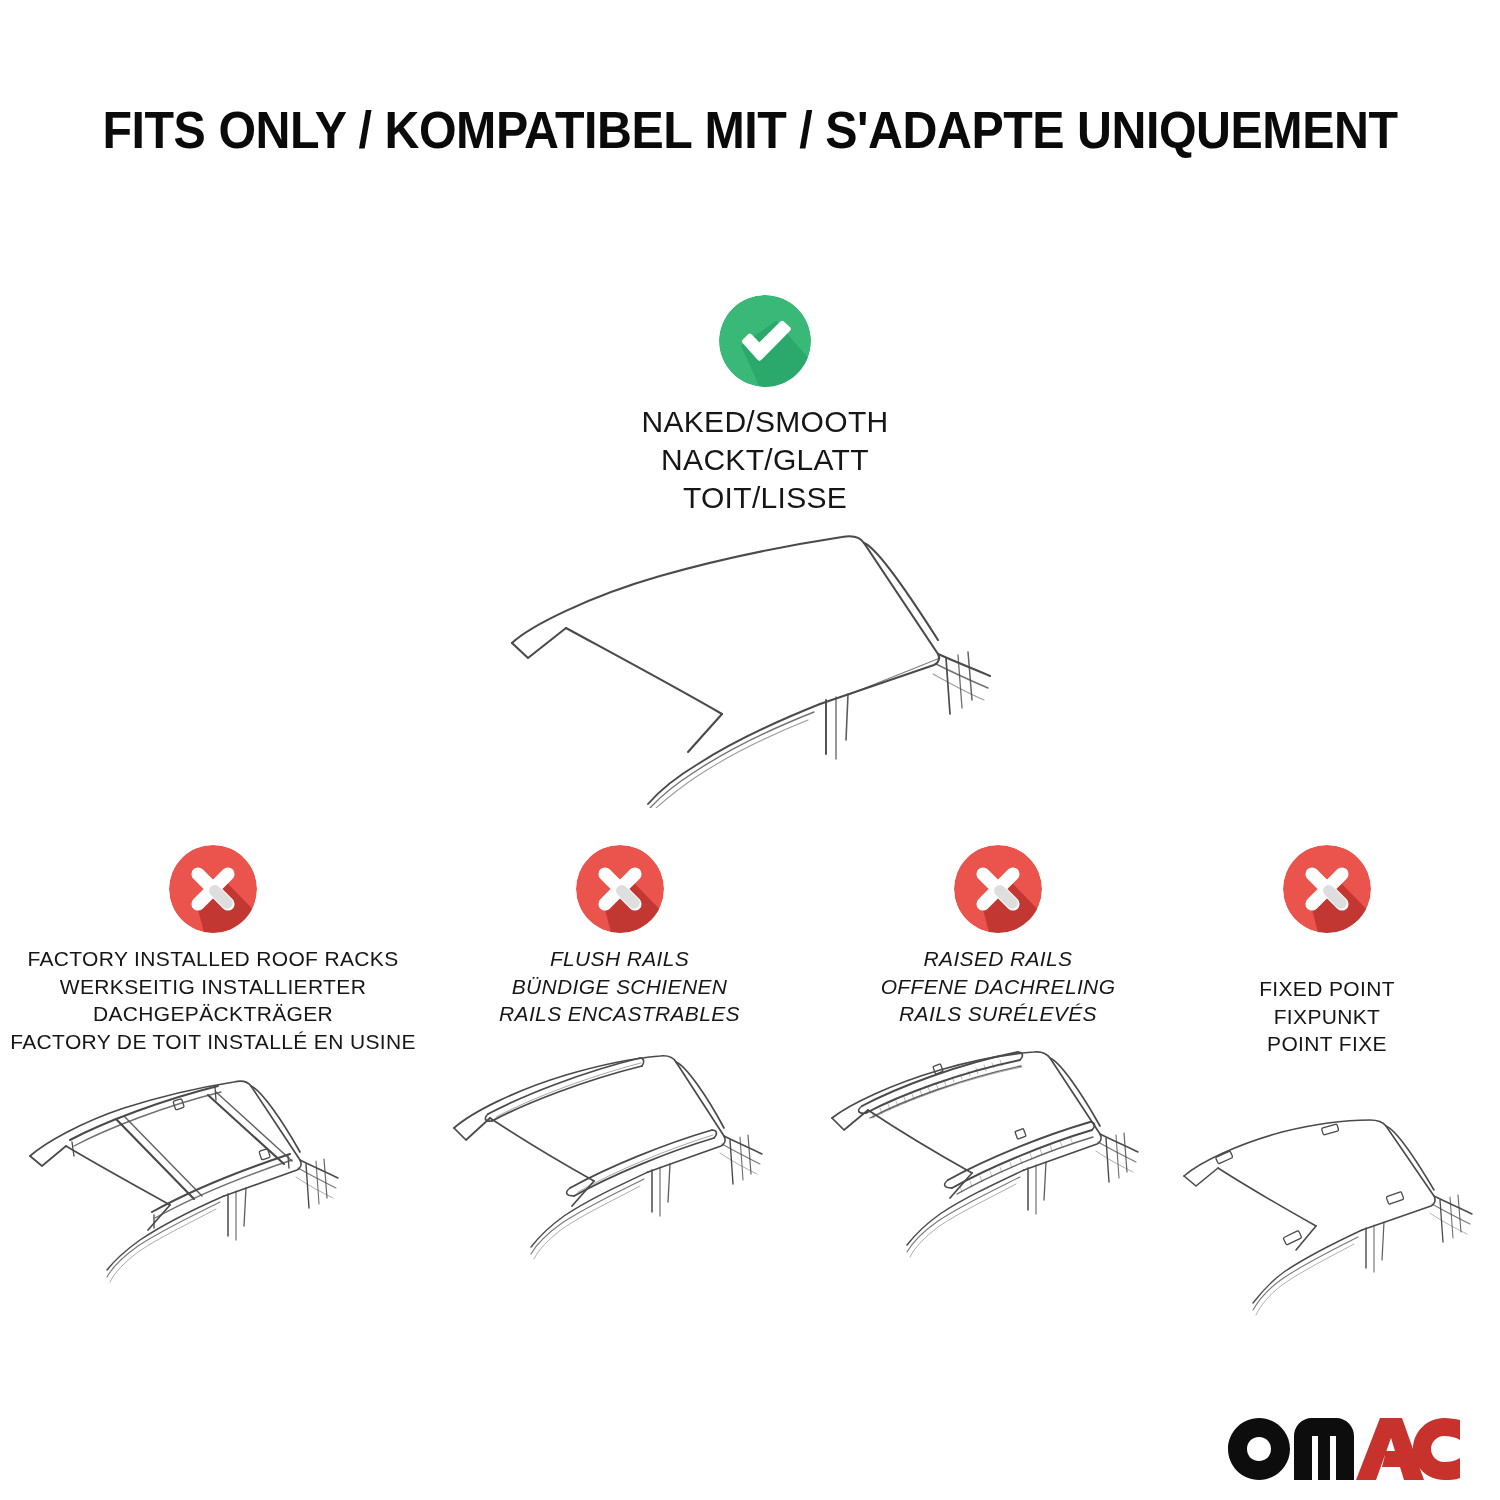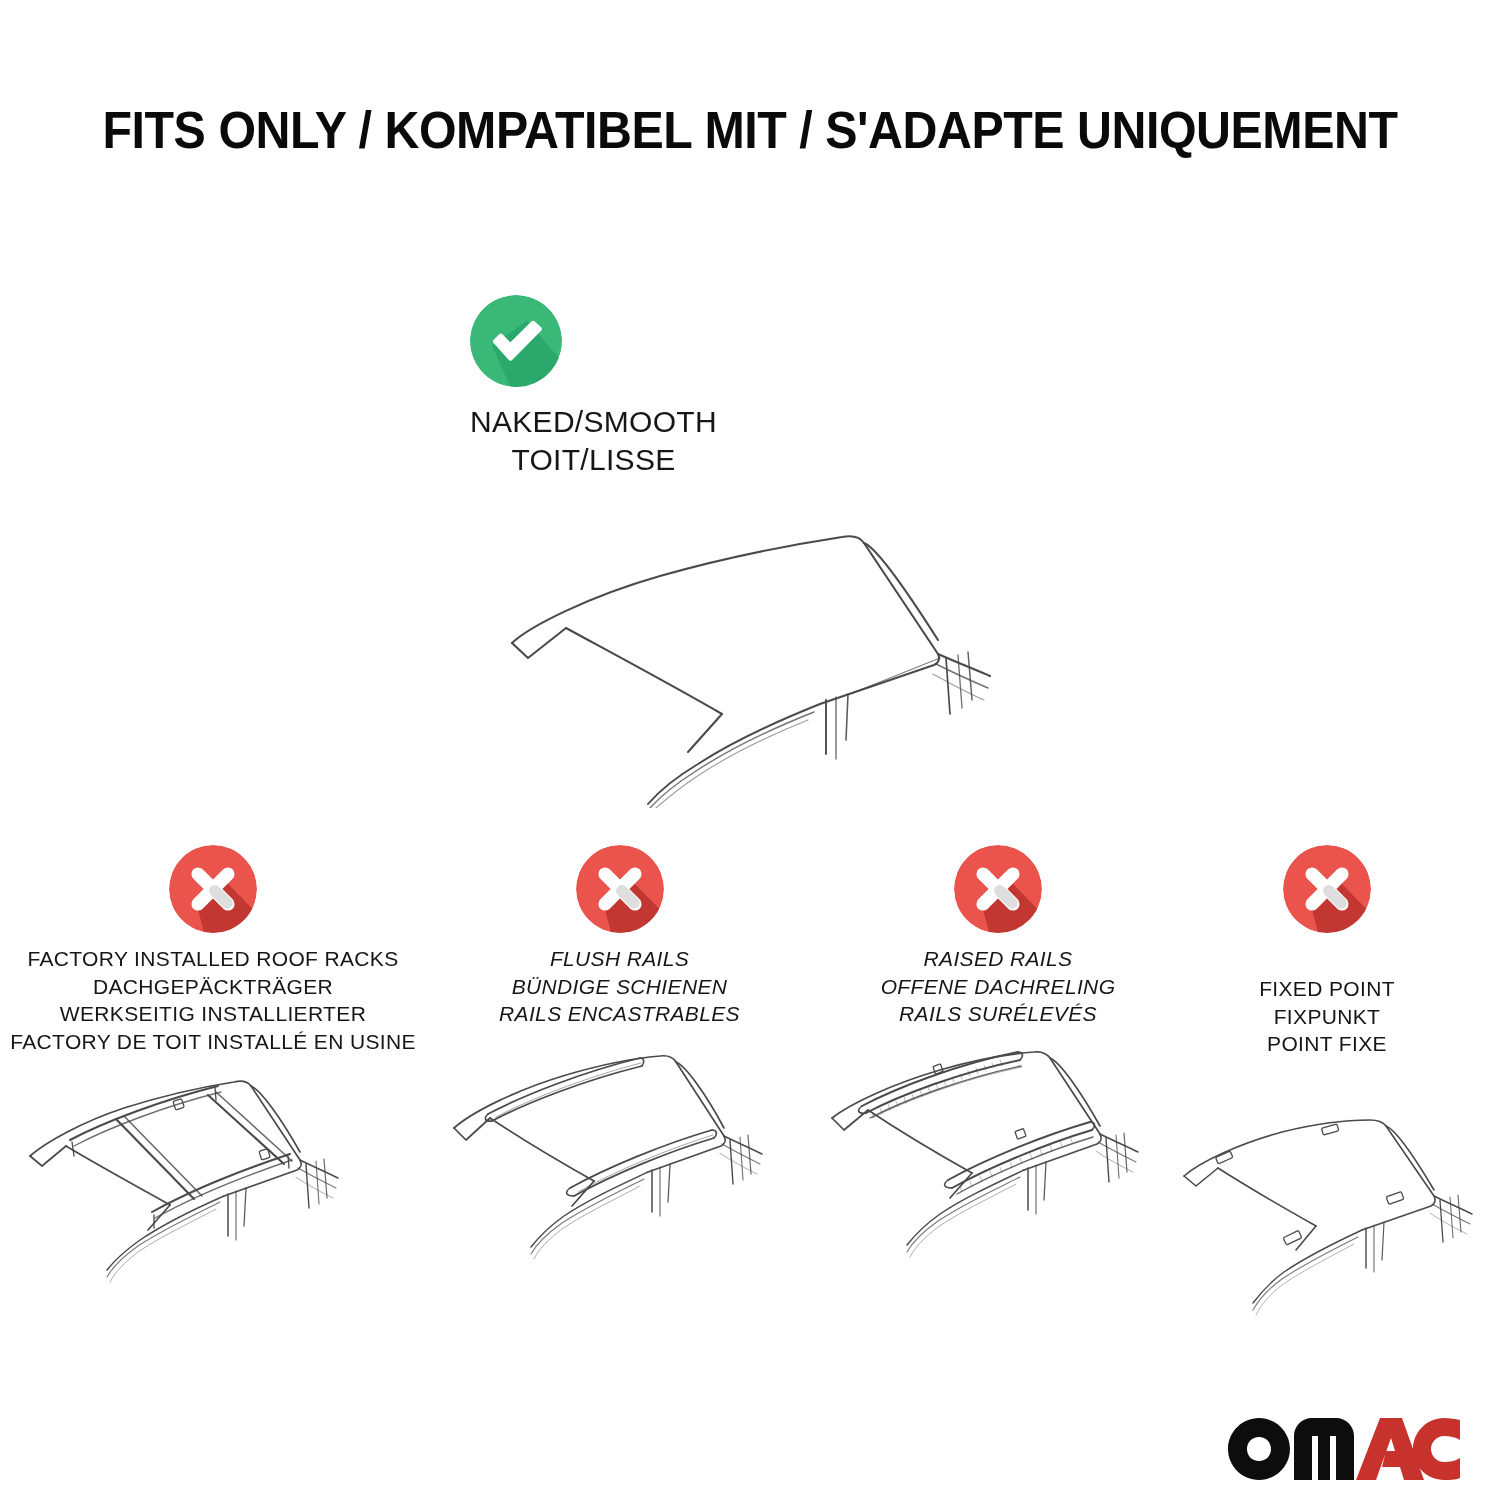--- a/index.html
+++ b/index.html
@@ -20,21 +20,21 @@
     line-height:1.05;
     color:#0a0a0a;
     transform:scaleX(0.93);
     transform-origin:center top;
     white-space:nowrap;
   }
 
   
   .fits-block{
     position:absolute;left:470px;top:295px;width:590px;
-    display:flex;flex-direction:column;align-items:flex-start;
+    display:flex;flex-direction:column;align-items:center;
   }
   .badge{
     width:92px;height:92px;border-radius:50%;position:relative;overflow:hidden;
     display:block;
   }
   .badge svg{display:block;width:100%;height:100%;}
 
   .caption{
     margin-top:16px;text-align:center;
     font-size:30px;line-height:1.26;letter-spacing:0.3px;
@@ -90,20 +90,21 @@
     <div class="badge">
       <svg viewBox="0 0 100 100" aria-hidden="true">
         <circle cx="50" cy="50" r="50" fill="#3AB878"></circle>
         <path d="M62 28 L100 72 L100 100 L44 100 L24 55 Z" fill="#1F9B60" opacity="0.55"></path>
         <path d="M27.5 50.5 L33.5 44.5 L43.8 55 L68.5 30.5 L75.5 37 L44 69 Z" fill="#FFFFFF" stroke="#FFFFFF" stroke-width="5" stroke-linejoin="round"></path>
       </svg>
     </div>
 
     <div class="caption">
       <div>NAKED/SMOOTH</div>
+      <div>NACKT/GLATT</div>
       <div>TOIT/LISSE</div>
     </div>
   </div>
 
   <div class="big-art">
     <svg viewBox="0 0 590 290" aria-hidden="true">
       <g fill="none" stroke="#4A4A4A" stroke-width="2.1" stroke-linecap="round" stroke-linejoin="round">
 
         <path d="M42 125 C60 108 120 78 190 58 C250 41 320 27 372 19 C382 17 390 19 394 25
                  L468 136 C470 140 469 145 464 147 L350 186"></path>
@@ -143,22 +144,22 @@
           <path d="M58 35 L100 78 L100 100 L40 100 L30 62 Z" fill="#A62520" opacity="0.6"></path>
           <g stroke-linecap="round" stroke-linejoin="round">
             <path d="M33 33 L67 67" stroke="#FFFFFF" stroke-width="15"></path>
             <path d="M67 33 L33 67" stroke="#FFFFFF" stroke-width="15"></path>
             <path d="M52 52 L66 66" stroke="#DEDEDE" stroke-width="13" stroke-linecap="round"></path>
           </g>
         </svg>
       </div>
       <div class="caption">
         <div>FACTORY INSTALLED ROOF RACKS</div>
+        <div>WERKSEITIG INSTALLIERTER</div>
         <div>DACHGEPÄCKTRÄGER</div>
-        <div>WERKSEITIG INSTALLIERTER</div>
         <div>FACTORY DE TOIT INSTALLÉ EN USINE</div>
       </div>
       <div class="art">
         <svg viewBox="0 0 402 225" aria-hidden="true">
           <g fill="none" stroke="#4A4A4A" stroke-width="1.7" stroke-linecap="round" stroke-linejoin="round">
 
             <path d="M18 96 C34 82 70 62 112 48 C150 36 190 27 222 22 C230 20 236 22 239 26
                      L288 100 C290 104 289 108 285 110 L212 136"></path>
             <path d="M18 96 L30 106 L54 86"></path>
             <path d="M54 86 C84 104 124 126 158 145"></path>

